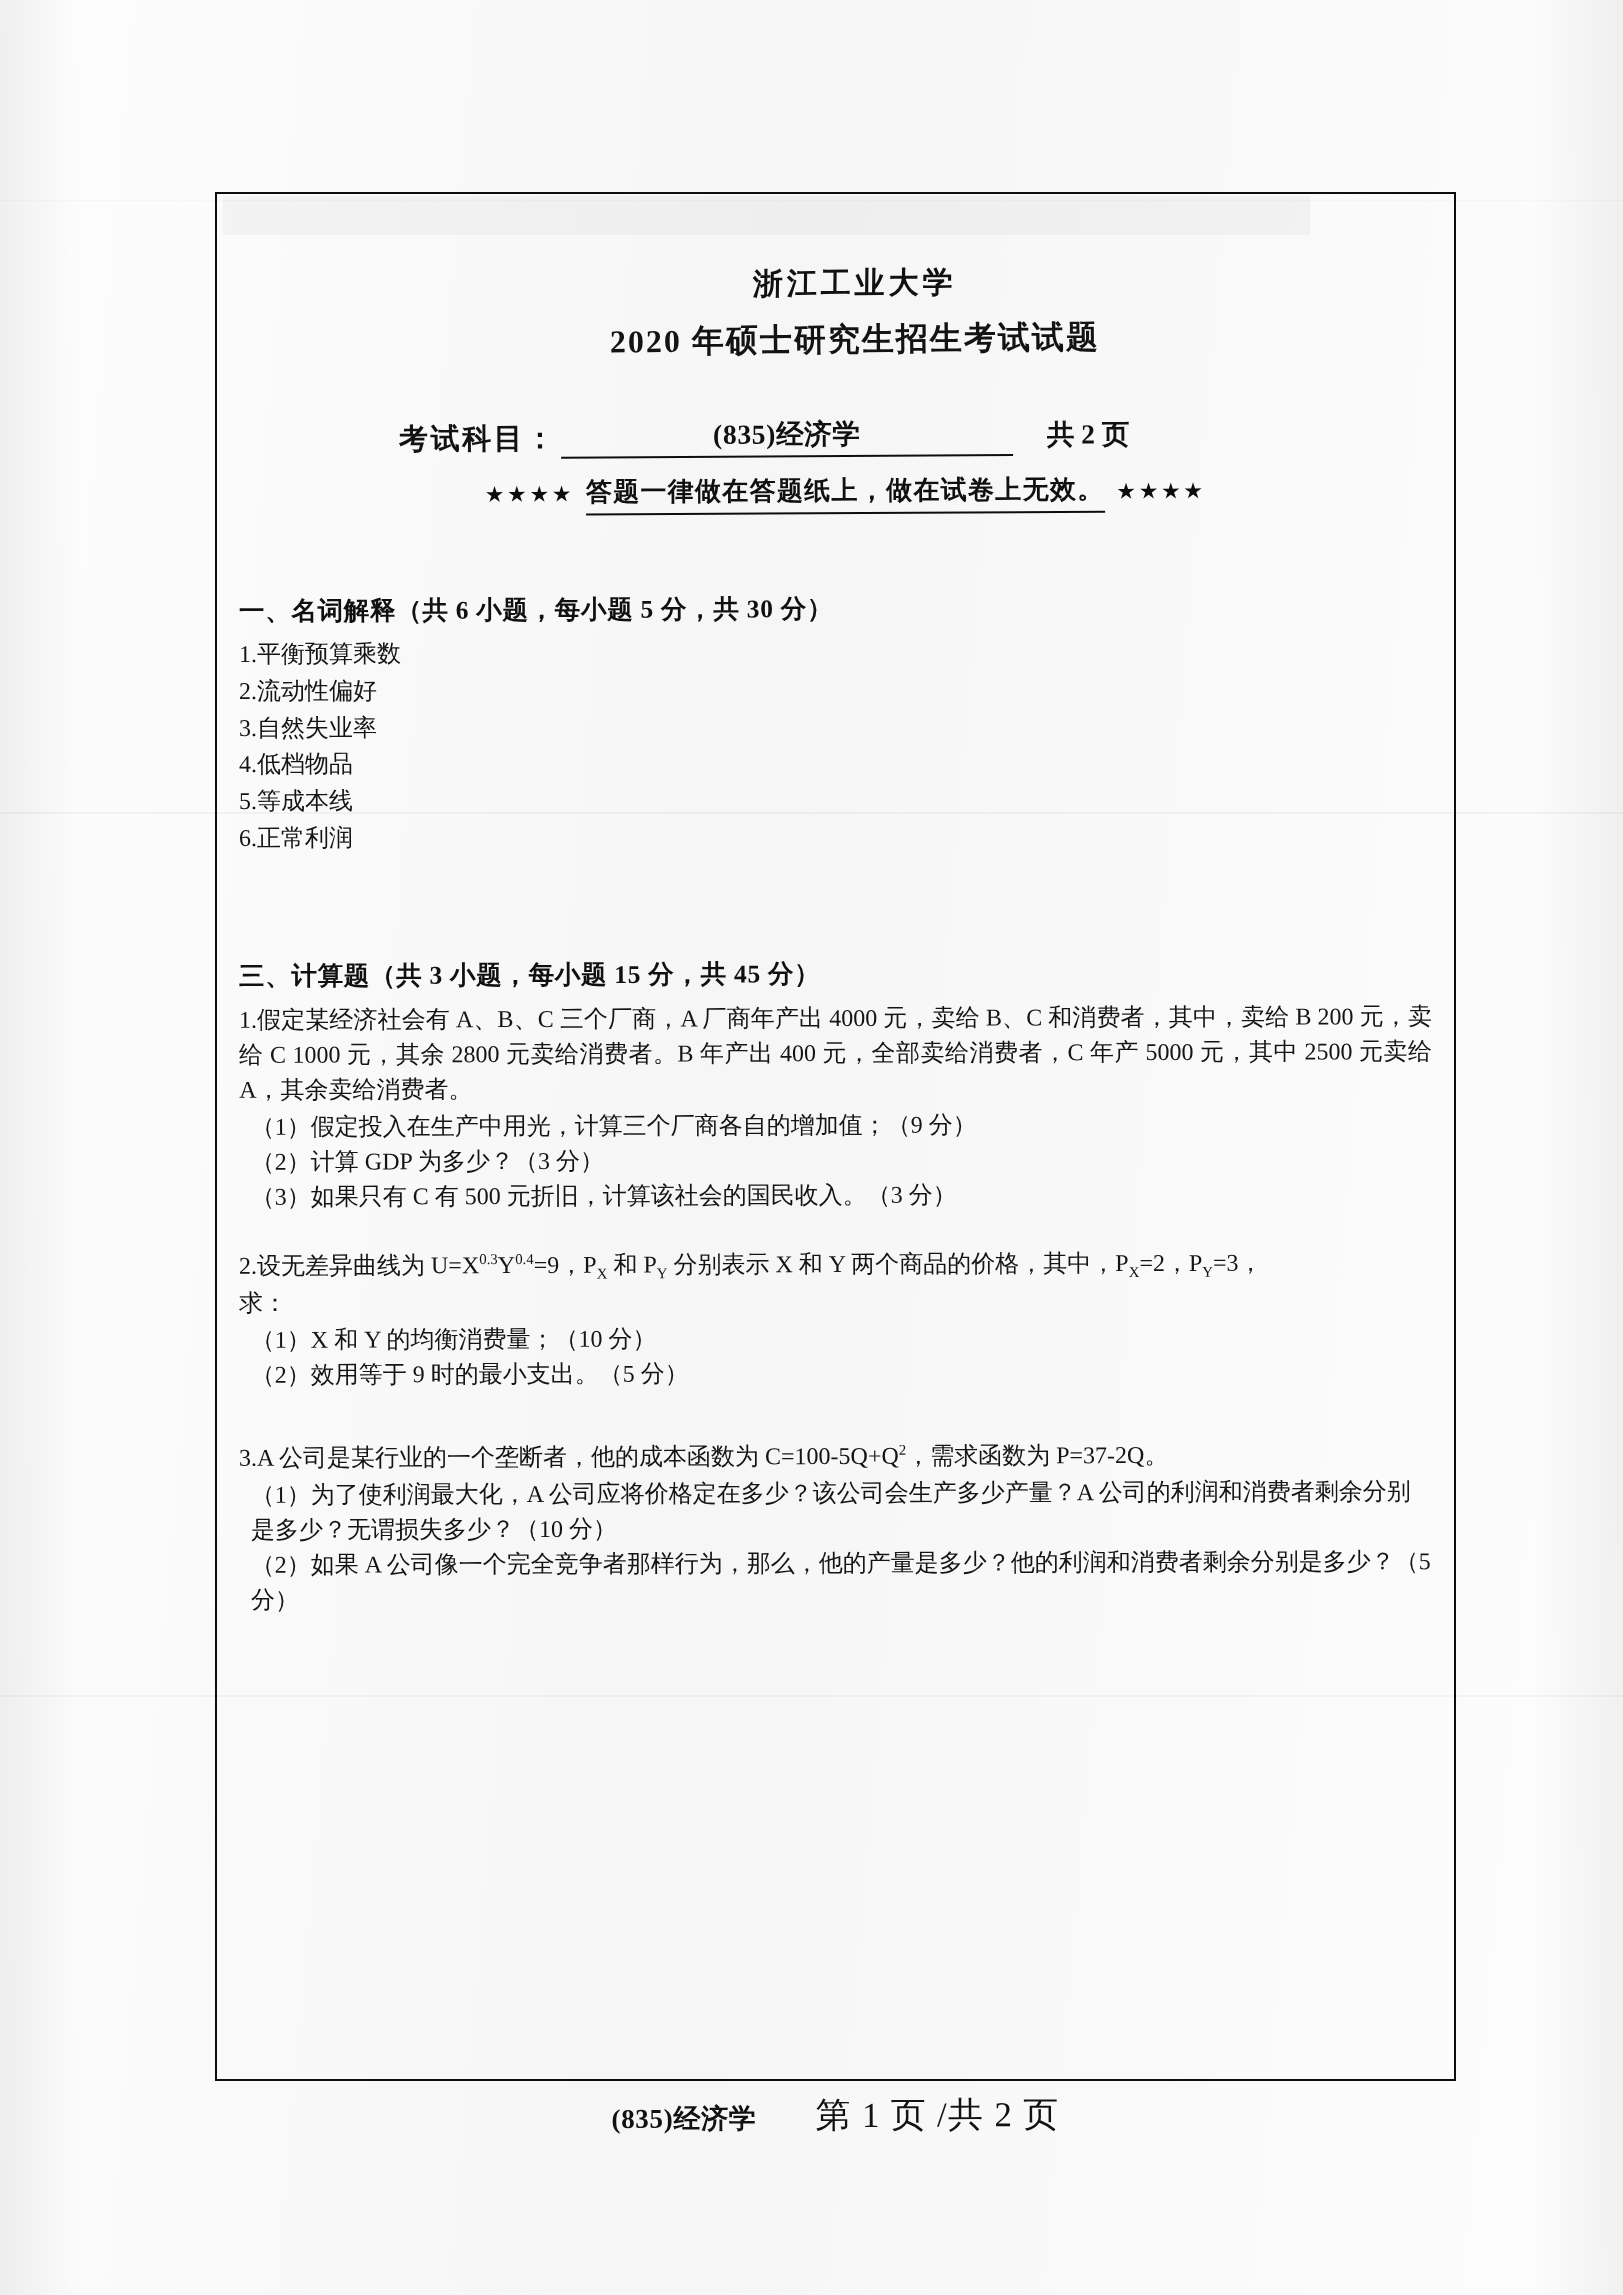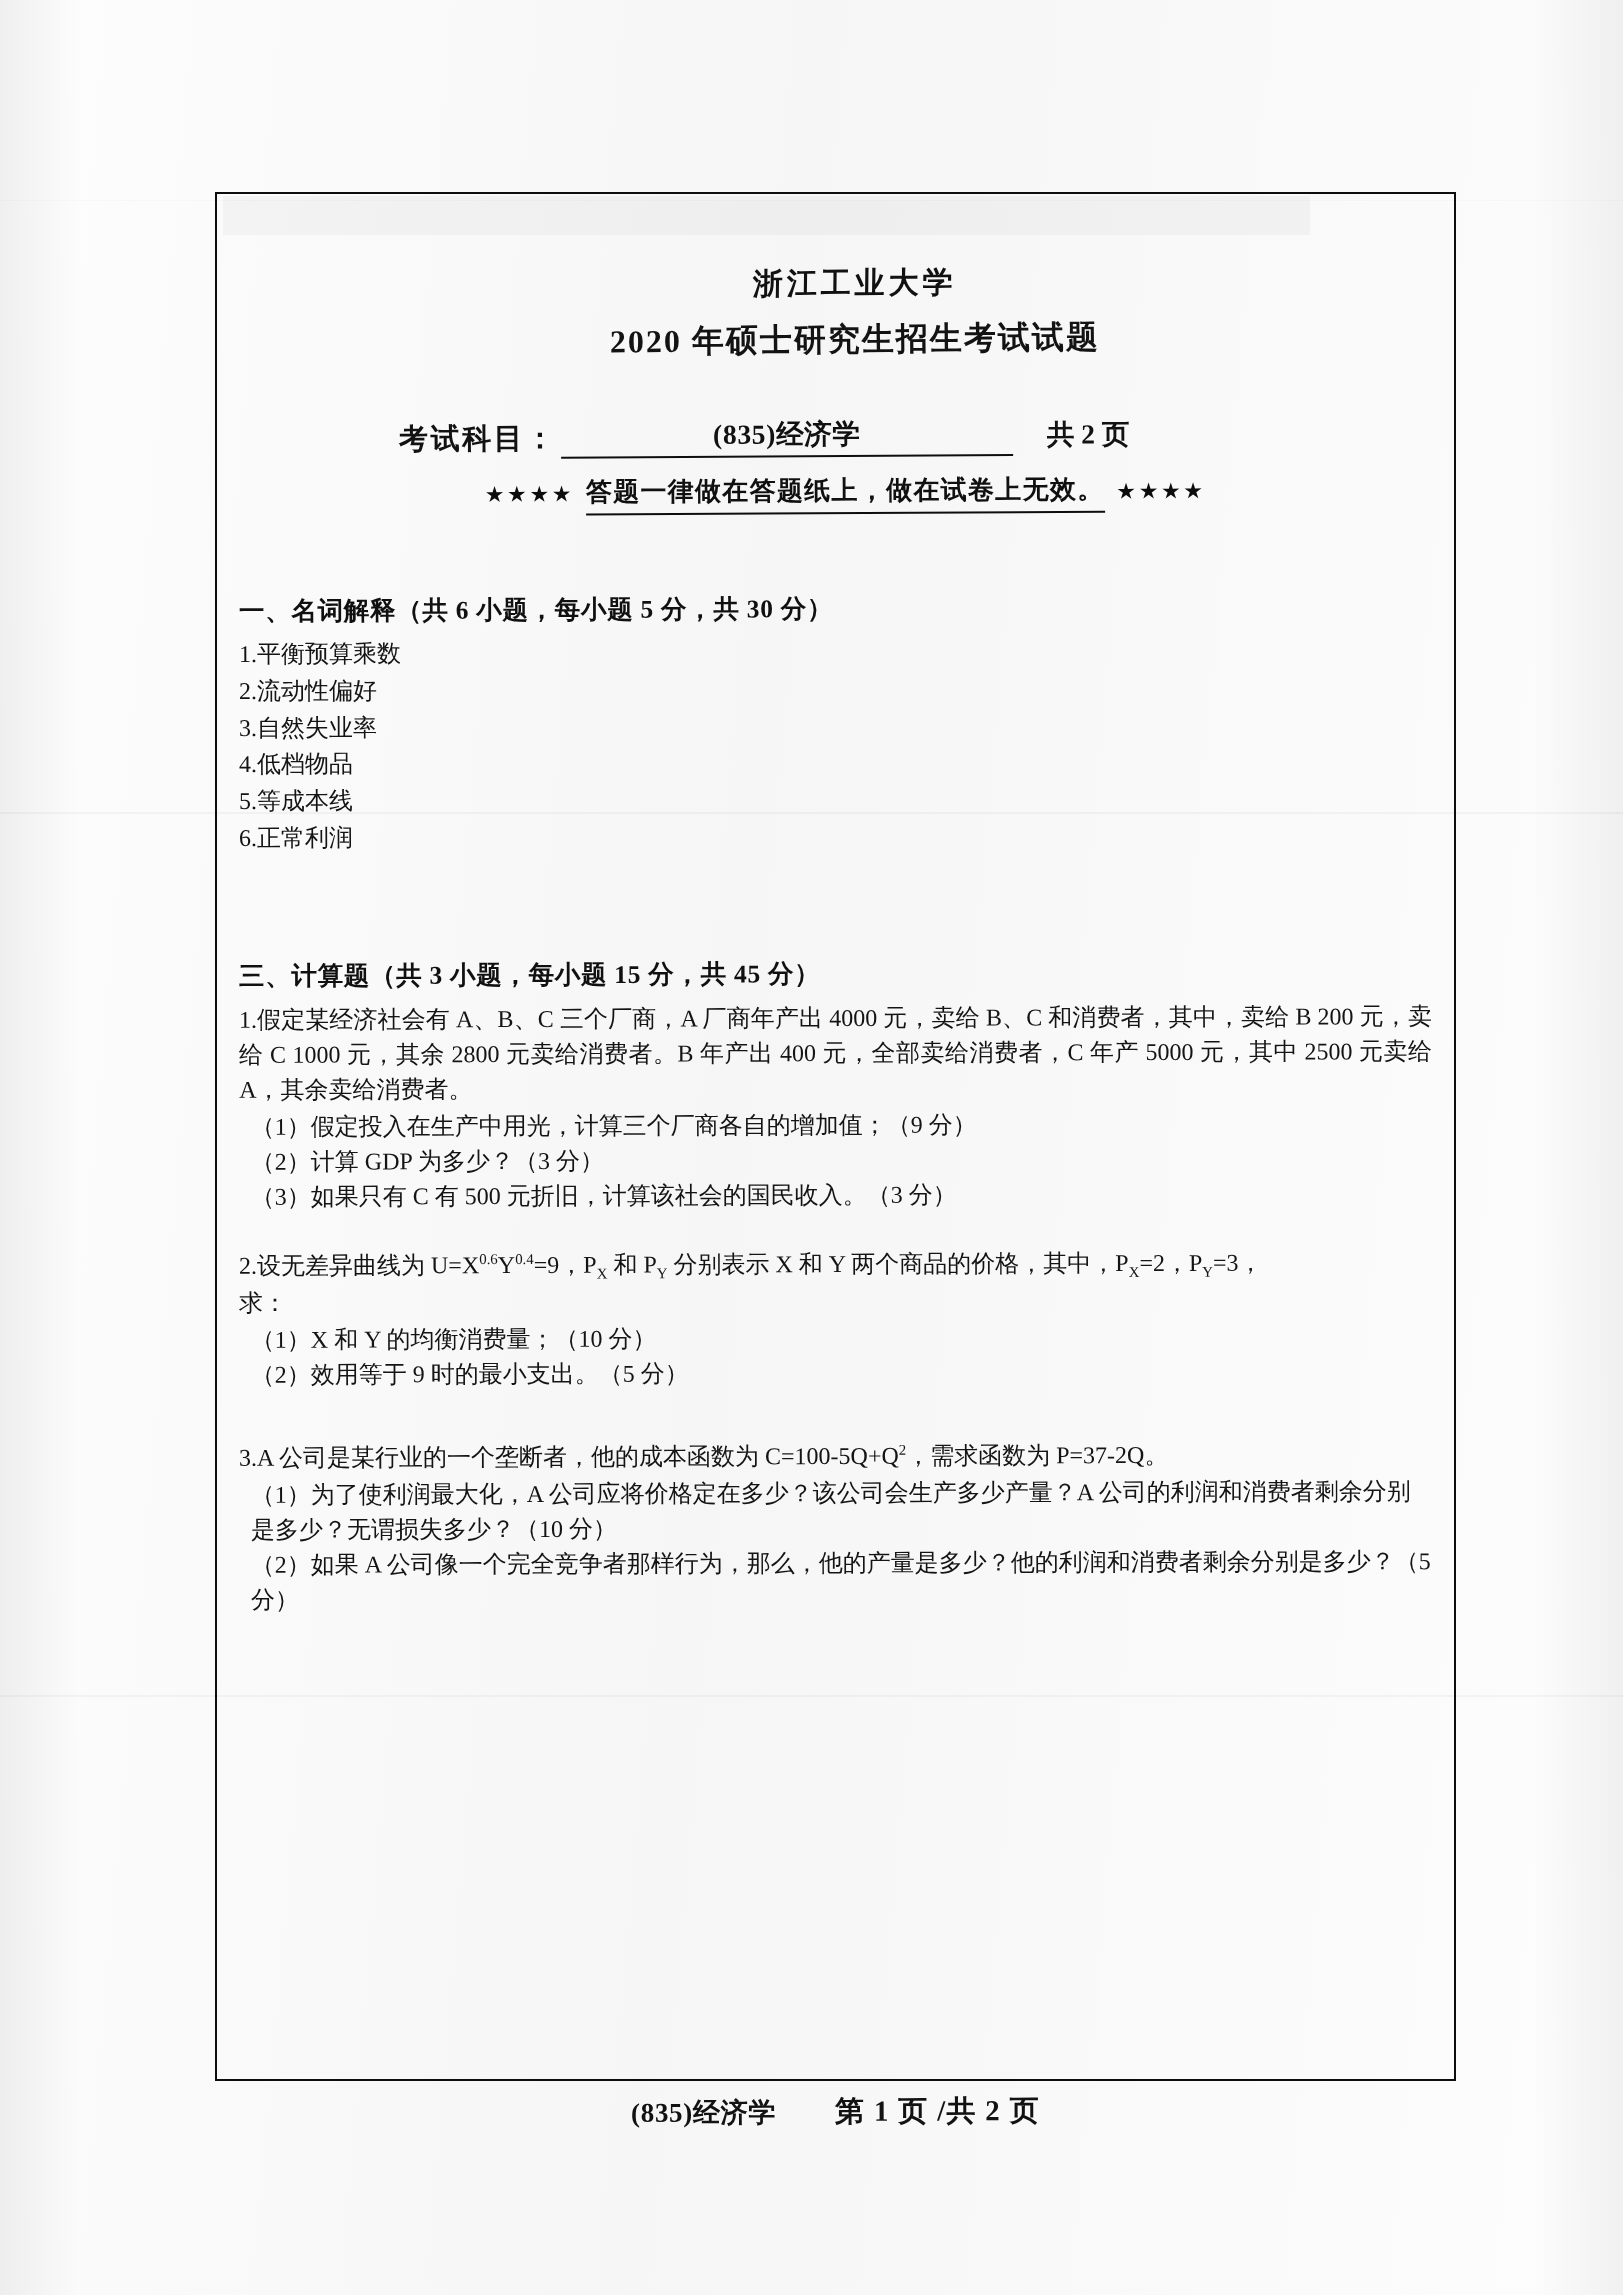--- a/index.html
+++ b/index.html
@@ -230,22 +230,22 @@
     gap: 59px;
     transform: rotate(-0.25deg);
   }
   #footer-subject {
     font-size: 27px;
     font-weight: bold;
     color: #121212;
     letter-spacing: 0.7px;
   }
   #footer-pages {
-    font-size: 29px;
-    font-weight: bold;
+    font-size: 35px;
+    font-weight: normal;
     color: #121212;
     letter-spacing: 1.3px;
   }
 </style>
 </head>
 <body>
 
 <div id="scan-page"></div>
 <div id="left-shade"></div>
 <div id="right-shade"></div>
@@ -295,21 +295,21 @@
       <div class="section">
         <div class="section-heading">三、计算题（共 3 小题，每小题 15 分，共 45 分）</div>
 
         <div class="q-para">1.假定某经济社会有 A、B、C 三个厂商，A 厂商年产出 4000 元，卖给 B、C 和消费者，其中，卖给 B 200 元，卖给 C 1000 元，其余 2800 元卖给消费者。B 年产出 400 元，全部卖给消费者，C 年产 5000 元，其中 2500 元卖给 A，其余卖给消费者。</div>
         <div class="q-sub">（1）假定投入在生产中用光，计算三个厂商各自的增加值；（9 分）</div>
         <div class="q-sub">（2）计算 GDP 为多少？（3 分）</div>
         <div class="q-sub">（3）如果只有 C 有 500 元折旧，计算该社会的国民收入。（3 分）</div>
 
         <div class="gap-md"></div>
 
-        <div class="q-para"><span>2.设无差异曲线为 U=X</span><sup>0.6</sup><span>Y</span><sup>0.4</sup><span>=9，P</span><sub>X</sub><span> 和 P</span><sub>Y</sub><span> 分别表示 X 和 Y 两个商品的价格，其中，P</span><sub>X</sub><span>=2，P</span><sub>Y</sub><span>=3，</span></div>
+        <div class="q-para"><span>2.设无差异曲线为 U=X</span><sup>0.3</sup><span>Y</span><sup>0.4</sup><span>=9，P</span><sub>X</sub><span> 和 P</span><sub>Y</sub><span> 分别表示 X 和 Y 两个商品的价格，其中，P</span><sub>X</sub><span>=2，P</span><sub>Y</sub><span>=3，</span></div>
         <div class="q-line">求：</div>
         <div class="q-sub">（1）X 和 Y 的均衡消费量；（10 分）</div>
         <div class="q-sub">（2）效用等于 9 时的最小支出。（5 分）</div>
 
         <div class="gap-lg"></div>
 
         <div class="q-para"><span>3.A 公司是某行业的一个垄断者，他的成本函数为 C=100-5Q+Q</span><sup>2</sup><span>，需求函数为 P=37-2Q。</span></div>
         <div class="q-sub">（1）为了使利润最大化，A 公司应将价格定在多少？该公司会生产多少产量？A 公司的利润和消费者剩余分别是多少？无谓损失多少？（10 分）</div>
         <div class="q-sub">（2）如果 A 公司像一个完全竞争者那样行为，那么，他的产量是多少？他的利润和消费者剩余分别是多少？（5 分）</div>
       </div>

